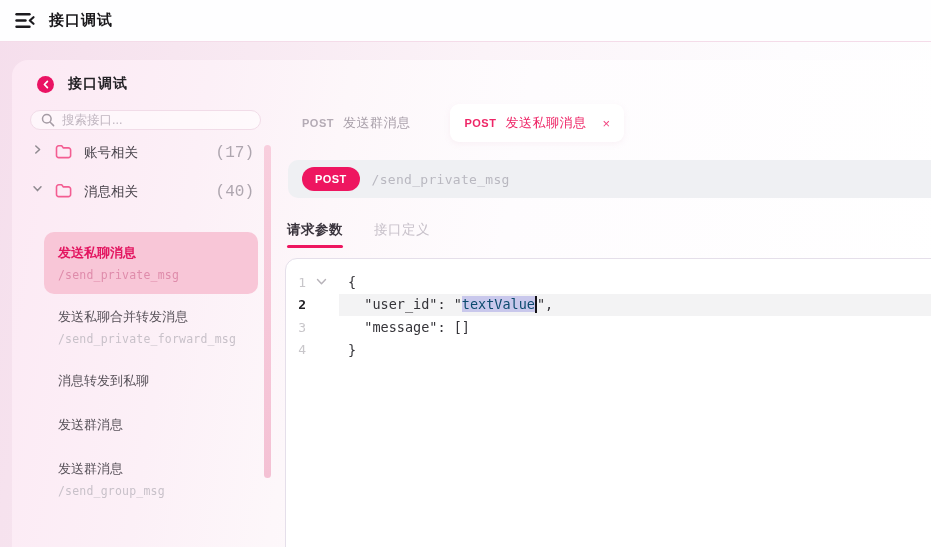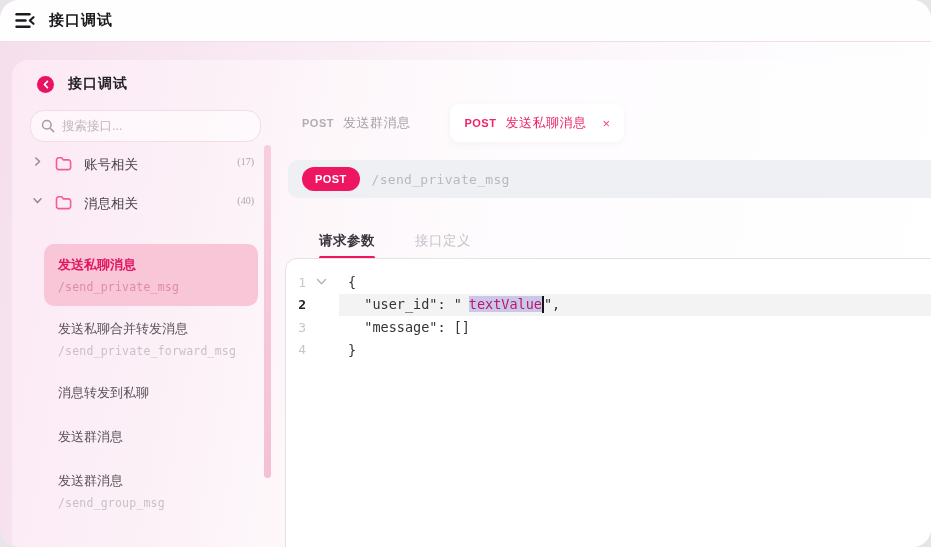--- a/index.html
+++ b/index.html
@@ -1,20 +1,19 @@
 <!DOCTYPE html>
 <html><head>
 <meta charset="utf-8">
 <style>
   html,body { margin:0; padding:0; background:#e9e4ea; }
   .screen {
     position:relative; width:931px; height:547px; overflow:hidden;
     font-family:"Liberation Sans", sans-serif;
     background:linear-gradient(100deg,#f5deec 0%,#f7e6f0 18%,#fbf3f8 48%,#fdfcfe 78%,#ffffff 100%);
-    border-radius:19px;
   }
   
   .topbar {
     position:absolute; top:0; left:0; right:0; height:42px; z-index:6;
     background:#fefeff; border-bottom:1px solid #f4dce9;
     display:flex; align-items:center; gap:13px; padding-left:15px; box-sizing:border-box;
   }
   .topbar-title { font-size:15px; font-weight:bold; color:#19181b; letter-spacing:1px; }
   .icon-btn { display:flex; align-items:center; justify-content:center; cursor:pointer; }
 
@@ -24,32 +23,32 @@
     border-radius:16px 0 0 0;
     background:linear-gradient(100deg,#fce9f4 0%,#fcf0f7 20%,#fdf7fa 34%,#fefcfe 52%,#ffffff 100%);
   }
 
   
   .sidebar { position:absolute; left:0; top:0; bottom:0; width:269px; }
   .sb-header { display:flex; align-items:center; gap:14px; padding:15px 0 0 25px; }
   .back-btn { width:17px; height:17px; border-radius:50%; background:#ea1263; display:flex; align-items:center; justify-content:center; cursor:pointer; flex:none; }
   .sb-title { font-size:14px; font-weight:bold; color:#232226; letter-spacing:1px; }
   .search {
-    margin:17px 20px 0 18px; height:32px; border:1px solid #f1dce8; background:rgba(255,255,255,0.55);
+    margin:17px 20px 0 18px; height:20px; border:1px solid #f1dce8; background:rgba(255,255,255,0.55);
     border-radius:14px; display:flex; align-items:center; padding:0 10px; gap:7px; box-sizing:border-box;
   }
   .search input { border:none; outline:none; background:transparent; flex:1; min-width:0; font-size:12.5px; color:#6b6370; font-family:inherit; padding:0; }
   .search input::placeholder { color:#c0b6c0; }
 
   .tree { margin-top:14px; }
   .tree-row { height:39px; display:flex; align-items:flex-start; padding:0 27px 0 20px; cursor:pointer; }
   .tw { width:13px; display:flex; flex:none; }
   .folder { margin-left:10px; display:flex; flex:none; }
   .tree-label { margin-left:12px; font-size:13.5px; color:#48434b; flex:1; }
-  .tree-count { font-size:10px; color:#aea6af; font-family:Liberation Serif, serif; }
+  .tree-count { font-size:16px; color:#aea6af; font-family:Liberation Mono, monospace; }
 
   .items { margin:10px 23px 0 32px; }
   .item { padding:12px 14px; border-radius:10px; margin-bottom:2px; cursor:pointer; }
   .item-title { font-size:13px; color:#58525a; }
   .item-path { margin-top:6px; font-family:"DejaVu Sans Mono",monospace; font-size:11.5px; color:#c8c1c9; letter-spacing:0.2px; }
   .item.selected { background:#f8c6d7; }
   .item.selected .item-title { color:#e31560; font-weight:bold; }
   .item.selected .item-path { color:#df8cab; }
 
   .scrollthumb { position:absolute; left:252px; top:85px; width:7px; height:333px; border-radius:4px;
@@ -67,38 +66,38 @@
   .tab.active { background:#ffffff; border-radius:9px; box-shadow:0 2px 6px rgba(205,150,180,0.10); }
   .tab.active .method, .tab.active .label { color:#ee2667; }
   .tab-close { margin-left:7px; font-size:13px; color:#f1437f; cursor:pointer; line-height:1; }
 
   .urlbar { position:absolute; top:100px; left:5px; right:0; height:38px; background:#eff0f3;
     border-radius:10px 0 0 10px; display:flex; align-items:center; padding-left:14px; }
   .pill { height:24px; padding:0 13px; border-radius:12px; background:#ee1660; color:#fff;
     font-size:11px; font-weight:bold; letter-spacing:0.4px; display:flex; align-items:center; flex:none; }
   .url-path { margin-left:12px; font-family:"DejaVu Sans Mono",monospace; font-size:13px; color:#b9b8c0; letter-spacing:0.3px; }
 
-  .subtabs { position:absolute; top:172px; left:4px; display:flex; gap:40px;margin-left:32px; }
+  .subtabs { position:absolute; top:161px; left:4px; display:flex; gap:31px; }
   .subtab { display:flex; flex-direction:column; cursor:pointer; }
   .subtab .st-label { font-size:13.5px; letter-spacing:0.5px; }
   .subtab.active .st-label { color:#3a343d; font-weight:bold; }
   .subtab.inactive .st-label { color:#c7c0c9; }
   .subtab .underline { height:3px; border-radius:2px; margin-top:6px; background:transparent; }
   .subtab.active .underline { background:#ee1660; }
 
   .editor { position:absolute; left:2px; top:198px; right:-2px; bottom:-2px; background:#ffffff;
     border:1px solid #e5dfea; border-radius:12px 0 0 0; padding-top:12px; box-sizing:border-box; overflow:hidden; }
   .code-line { position:relative; height:22.5px; display:flex; align-items:center;
     font-family:"DejaVu Sans Mono",monospace; font-size:13.5px; color:#353439; }
   .code-line.active::before { content:""; position:absolute; left:53px; right:0; top:0; bottom:0; background:#f3f3f4; }
   .gutter { position:relative; z-index:1; width:20px; text-align:right; font-size:13px; color:#c8c6ca; flex:none; }
   .code-line.active .gutter { color:#232226; font-weight:bold; }
   .fold { position:relative; z-index:1; width:30px; display:flex; justify-content:center; flex:none; }
   .code { position:relative; z-index:1; white-space:pre; padding-left:12px; }
-  .sel { background:#c9c8ec; color:#be185d;margin-left:7px; }
+  .sel { background:#c9c8ec; color:#0c4a6e; }
   .cursor { display:inline-block; width:2px; height:17px; background:#151318; vertical-align:middle; transform:translateY(-1px); }
 </style>
 </head>
 <body>
 
 <div class="screen">
 
   <div class="topbar">
     <span class="icon-btn">
       <svg width="21" height="17" viewBox="0 0 21 17" fill="none">

